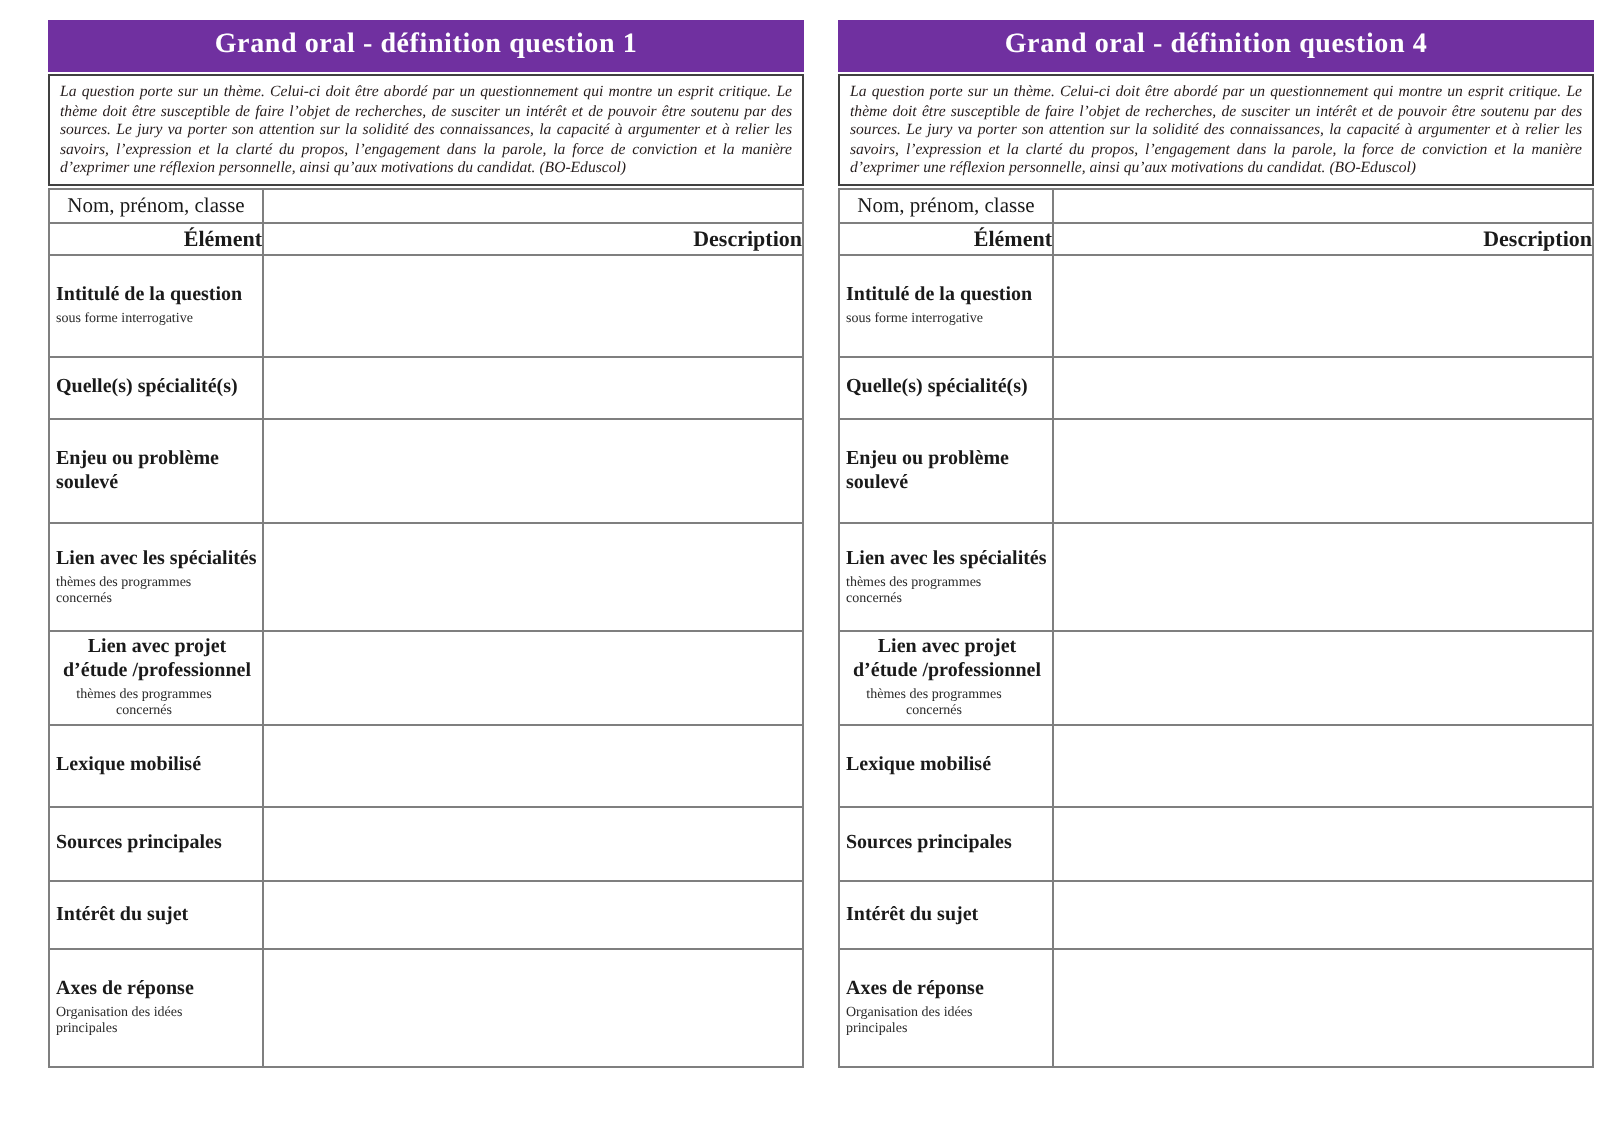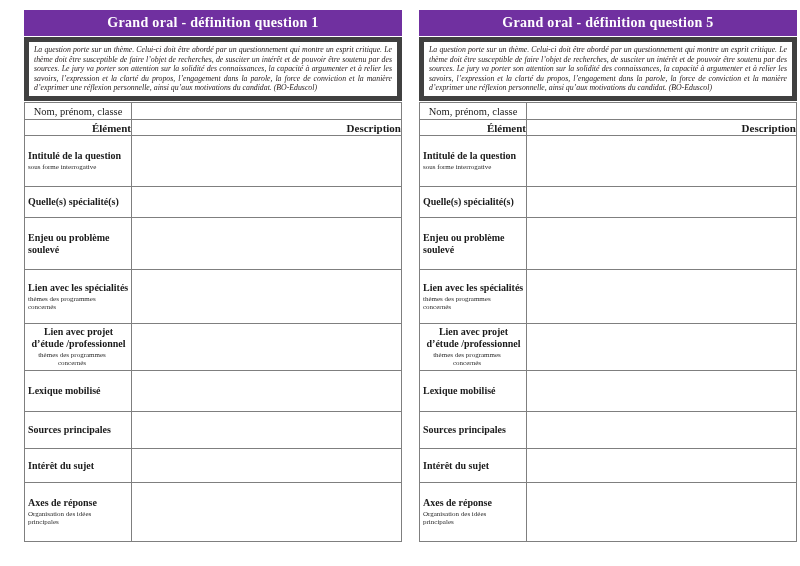--- a/index.html
+++ b/index.html
@@ -28,21 +28,21 @@
     background: #7030a0;
     color: #ffffff;
     font-weight: bold;
     font-size: 14px;
     height: 26px;
     line-height: 26px;
     text-align: center;
     letter-spacing: 0.3px;
   }
   .intro-box {
-    border: 5px solid #404040;
+    border: 1px solid #404040;
     margin-top: 1px;
     padding: 3px 5px;
     font-style: italic;
     font-size: 7.8px;
     line-height: 9.6px;
     text-align: justify;
     min-height: 48px;
     color: #231a1a;
   }
   table.form {
@@ -173,21 +173,21 @@
             <div class="lbl">Axes de réponse</div>
             <div class="sub">Organisation des idées principales</div>
           </td>
           <td class="value-cell"></td>
         </tr>
       </tbody>
     </table>
   </div>
 
   <div class="panel">
-    <div class="title-bar">Grand oral - définition question 5</div>
+    <div class="title-bar">Grand oral - définition question 4</div>
     <div class="intro-box">La question porte sur un thème. Celui-ci doit être abordé par un questionnement qui montre un esprit critique. Le thème doit être susceptible de faire l’objet de recherches, de susciter un intérêt et de pouvoir être soutenu par des sources. Le jury va porter son attention sur la solidité des connaissances, la capacité à argumenter et à relier les savoirs, l’expression et la clarté du propos, l’engagement dans la parole, la force de conviction et la manière d’exprimer une réflexion personnelle, ainsi qu’aux motivations du candidat. (BO-Eduscol)</div>
     <table class="form">
       <colgroup>
           <col class="c1">
           <col>
         </colgroup>
       <tbody>
         <tr class="r-name">
           <td class="name-cell">Nom, prénom, classe</td>
           <td class="value-cell"></td>

